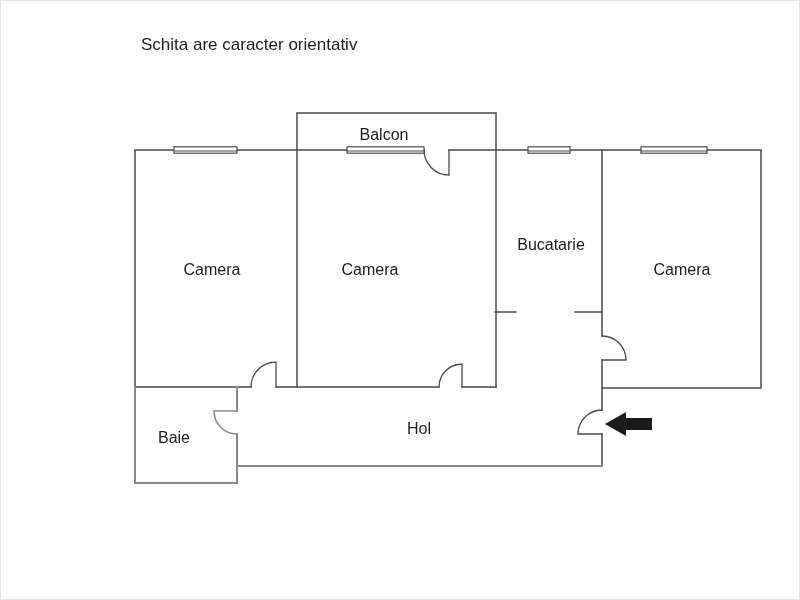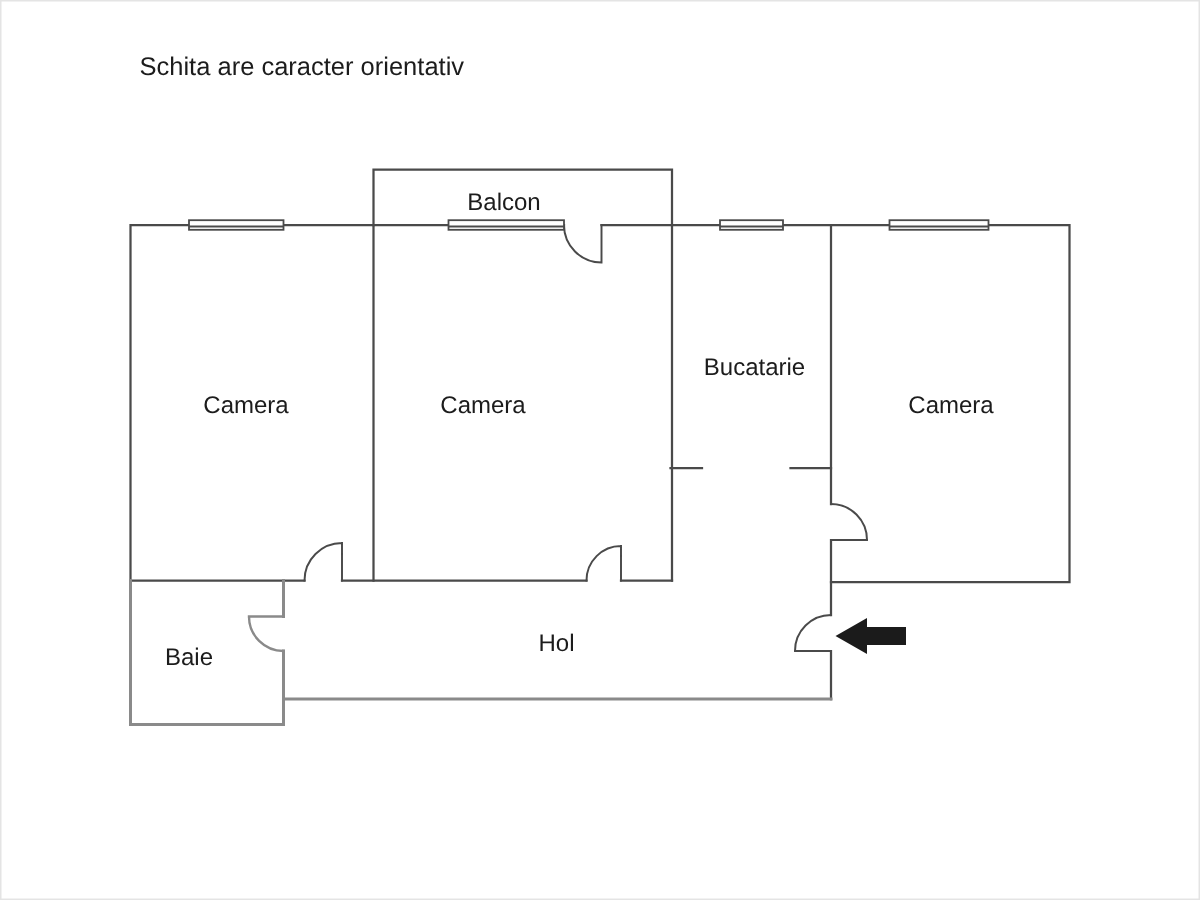--- a/index.html
+++ b/index.html
@@ -4,20 +4,21 @@
 <style>
   html,body{margin:0;padding:0;background:#fff;}
   .canvas{
     position:relative;
     width:800px;height:600px;
     background:#ffffff;
     box-sizing:border-box;
     border:1px solid #e4e4e4;
     font-family:"Liberation Sans", sans-serif;
     overflow:hidden;
+    padding-left:48px;
   }
   svg text{
     font-family:"Liberation Sans", sans-serif;
     fill:#1c1c1c;
   }
   .room-label{font-size:16px;}
   .plan-title{font-size:17px;}
 </style>
 </head>
 <body>

